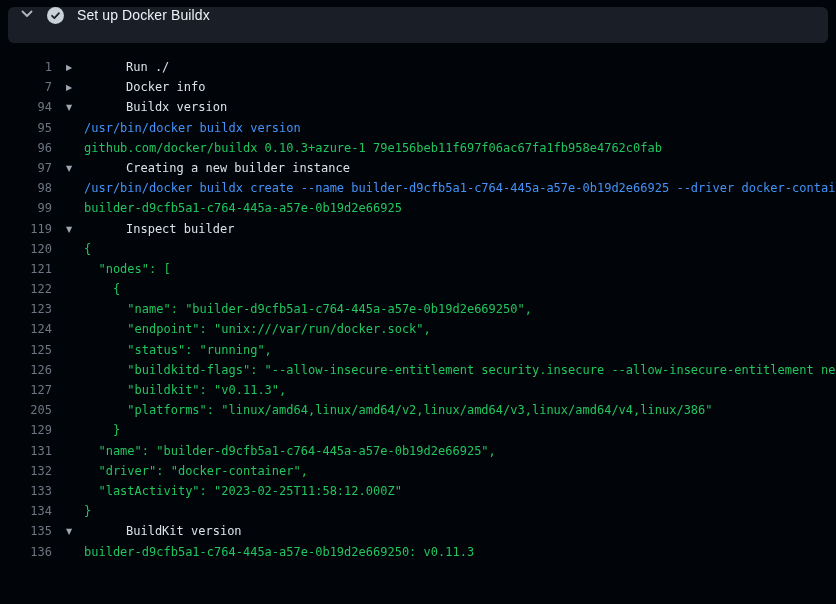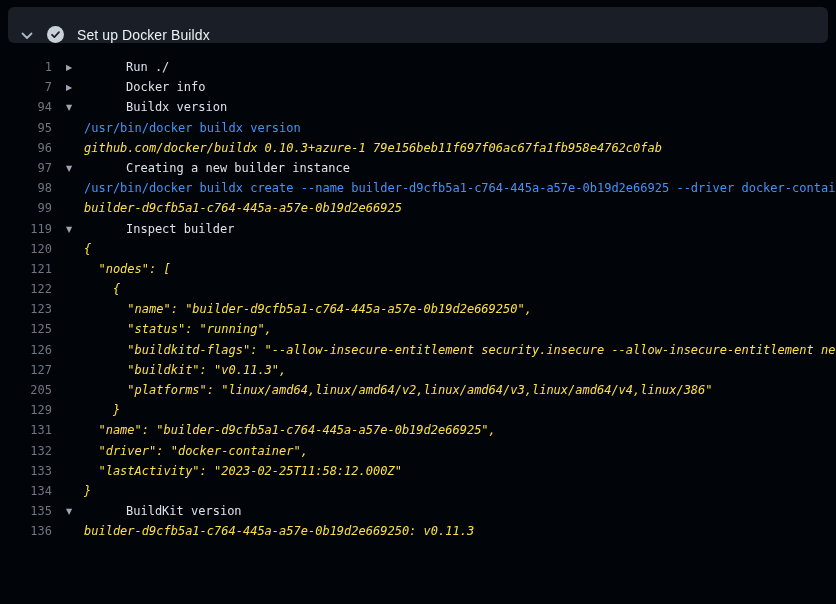--- a/index.html
+++ b/index.html
@@ -7,21 +7,21 @@
     width: 836px; height: 604px;
     background: #010409;
     overflow: hidden;
     font-family: "Liberation Sans", sans-serif;
   }
   
   .step-header {
     position: absolute; left: 8px; top: 7px; right: 8px; height: 36px;
     background: #1a1f27;
     border-radius: 6px;
-    display: flex; align-items: flex-end;
+    display: flex; align-items: flex-start;
     padding: 0 12px;
     box-sizing: border-box;
     cursor: pointer;
   }
   .chevron { width: 14px; height: 14px; margin-right: 13px; flex: 0 0 auto; }
   .status-circle {
     width: 17px; height: 17px; border-radius: 50%;
     background: #c9d1d9;
     display: flex; align-items: center; justify-content: center;
     margin-right: 13px; flex: 0 0 auto;
@@ -56,21 +56,21 @@
   .content.indent-group { padding-left: 14px; }
   .content.indent-line  { padding-left: 32px; }
   .arrow {
     display: inline-block; width: 16px;
     font-size: 8px; color: #9ea7b3;
     vertical-align: 1px;
     font-family: "DejaVu Sans", sans-serif;
   }
   .label { color: #dbe2e9; padding-left: 44px; }
   .cmd   { color: #4493f8; }
-  .out   { color: #fde047; font-style: italic; }
+  .out   { color: #22c55e; }
 </style>
 </head>
 <body>
 
 <div class="step-header">
   <svg class="chevron" viewBox="0 0 14 14">
     <path d="M2.5 4.5 L7 9 L11.5 4.5" fill="none" stroke="#aeb7c1" stroke-width="1.8" stroke-linecap="round" stroke-linejoin="round"></path>
   </svg>
   <div class="status-circle">
     <svg width="11" height="11" viewBox="0 0 12 12">
@@ -87,20 +87,21 @@
     <div class="row"><span class="num">95</span><span class="content indent-line"><span class="cmd">/usr/bin/docker buildx version</span></span></div>
     <div class="row"><span class="num">96</span><span class="content indent-line"><span class="out">github.com/docker/buildx 0.10.3+azure-1 79e156beb11f697f06ac67fa1fb958e4762c0fab</span></span></div>
     <div class="row group"><span class="num">97</span><span class="content indent-group"><span class="arrow">▼</span><span class="label">Creating a new builder instance</span></span></div>
     <div class="row"><span class="num">98</span><span class="content indent-line"><span class="cmd">/usr/bin/docker buildx create --name builder-d9cfb5a1-c764-445a-a57e-0b19d2e66925 --driver docker-container</span></span></div>
     <div class="row"><span class="num">99</span><span class="content indent-line"><span class="out">builder-d9cfb5a1-c764-445a-a57e-0b19d2e66925</span></span></div>
     <div class="row group"><span class="num">119</span><span class="content indent-group"><span class="arrow">▼</span><span class="label">Inspect builder</span></span></div>
     <div class="row"><span class="num">120</span><span class="content indent-line"><span class="out">{</span></span></div>
     <div class="row"><span class="num">121</span><span class="content indent-line"><span class="out">  "nodes": [</span></span></div>
     <div class="row"><span class="num">122</span><span class="content indent-line"><span class="out">    {</span></span></div>
     <div class="row"><span class="num">123</span><span class="content indent-line"><span class="out">      "name": "builder-d9cfb5a1-c764-445a-a57e-0b19d2e669250",</span></span></div>
+    <div class="row"><span class="num">124</span><span class="content indent-line"><span class="out">      "endpoint": "unix:///var/run/docker.sock",</span></span></div>
     <div class="row"><span class="num">125</span><span class="content indent-line"><span class="out">      "status": "running",</span></span></div>
     <div class="row"><span class="num">126</span><span class="content indent-line"><span class="out">      "buildkitd-flags": "--allow-insecure-entitlement security.insecure --allow-insecure-entitlement network.host",</span></span></div>
     <div class="row"><span class="num">127</span><span class="content indent-line"><span class="out">      "buildkit": "v0.11.3",</span></span></div>
     <div class="row"><span class="num">205</span><span class="content indent-line"><span class="out">      "platforms": "linux/amd64,linux/amd64/v2,linux/amd64/v3,linux/amd64/v4,linux/386"</span></span></div>
     <div class="row"><span class="num">129</span><span class="content indent-line"><span class="out">    }</span></span></div>
     <div class="row"><span class="num">131</span><span class="content indent-line"><span class="out">  "name": "builder-d9cfb5a1-c764-445a-a57e-0b19d2e66925",</span></span></div>
     <div class="row"><span class="num">132</span><span class="content indent-line"><span class="out">  "driver": "docker-container",</span></span></div>
     <div class="row"><span class="num">133</span><span class="content indent-line"><span class="out">  "lastActivity": "2023-02-25T11:58:12.000Z"</span></span></div>
     <div class="row"><span class="num">134</span><span class="content indent-line"><span class="out">}</span></span></div>
     <div class="row group"><span class="num">135</span><span class="content indent-group"><span class="arrow">▼</span><span class="label">BuildKit version</span></span></div>

